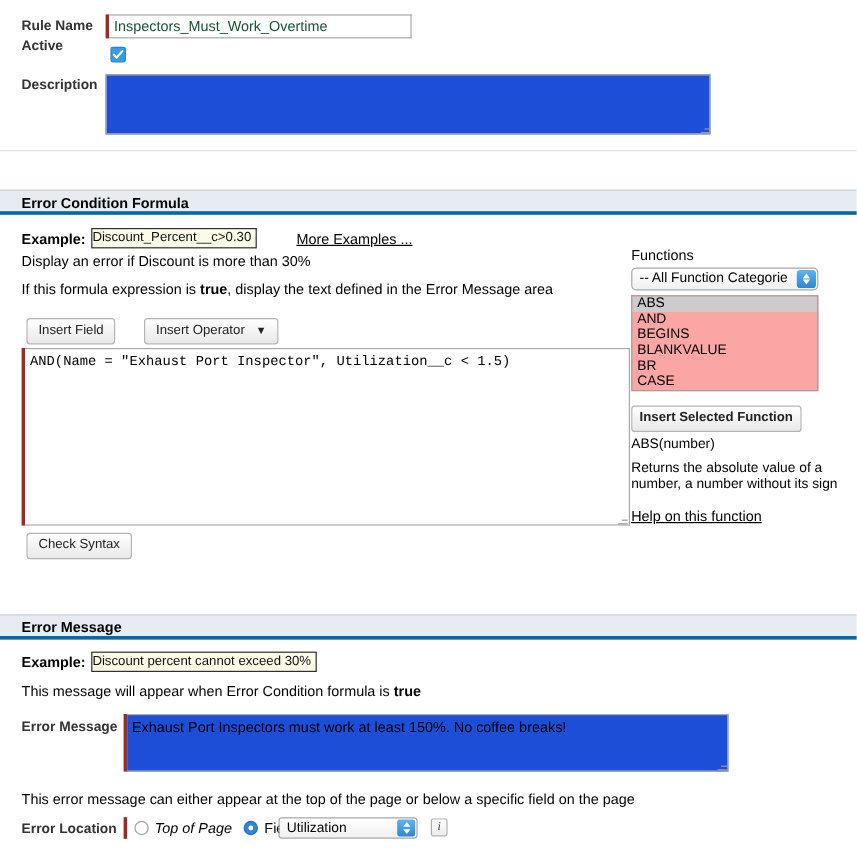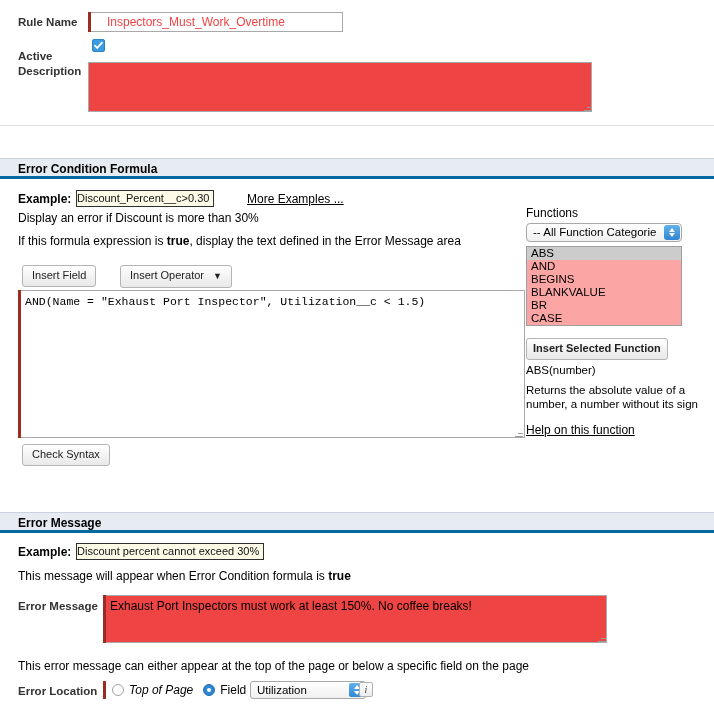--- a/index.html
+++ b/index.html
@@ -91,35 +91,35 @@
   }
 
   .field-wrap {
     position: absolute;
     display: flex;
   }
 
   input.txt {
     font-family: "Liberation Sans", sans-serif;
     font-size: 12px;
-    color: #ef4444;
+    color: #14532d;
     border: 1px solid #a9a9a9;
     border-left: none;
     background: #ffffff;
-    padding: 2px 16px;
+    padding: 2px 4px;
     outline: none;
     box-sizing: border-box;
   }
 
   textarea.ta {
     font-family: "Liberation Sans", sans-serif;
     font-size: 12px;
     color: #000;
     border: 1px solid #a9a9a9;
-    background: #ef4444;
+    background: #1d4ed8;
     padding: 3px 4px;
     outline: none;
     resize: none;
     box-sizing: border-box;
   }
 
   
   .cbox {
     position: absolute;
     width: 13px;
@@ -391,21 +391,21 @@
 
 
   <div class="top-form">
 
     <div class="lbl" style="left:18px; top:16px;">Rule Name</div>
     <div class="field-wrap" style="left:88px; top:12px; height:20px;">
       <span class="req-bar"></span>
       <input class="txt" style="width: 252px; height: 20px;" value="Inspectors_Must_Work_Overtime">
     </div>
 
-    <div class="lbl" style="left:18px; top:50px;">Active</div>
+    <div class="lbl" style="left:18px; top:33px;">Active</div>
     <div class="cbox" style="left:92px; top:39px;">
       <svg width="11" height="11" viewBox="0 0 11 11" aria-hidden="true">
         <path d="M2 5.6 L4.2 8 L9 2.6" stroke="#ffffff" stroke-width="1.8" fill="none" stroke-linecap="round" stroke-linejoin="round"></path>
       </svg>
     </div>
 
     <div class="lbl" style="left:18px; top:65px;">Description</div>
     <textarea class="ta" style="position: absolute; left: 88px; top: 62px; width: 504px; height: 50px;"></textarea>
     <div class="resize-grip" style="left:583px; top:103px;">
       <i style="top:7px; width:8px;"></i>
@@ -492,20 +492,20 @@
   <div class="lbl" style="left:18px; top:685px;">Error Location</div>
 
   <div style="position:absolute; left:103px; top:681px; display:flex; align-items:center; height:18px;">
     <span class="req-bar" style="height:18px; width:3px;"></span>
     <span class="radio" style="margin-left:6px;"></span>
     <span style="margin-left:5px; font-size:12px;font-style:italic;">Top of Page</span>
     <span class="radio on" style="margin-left:10px;"></span>
     <span style="margin-left:5px; font-size:12px;">Field</span>
   </div>
 
-  <div class="loc-select" style="left:250px; top:681px;">
+  <div class="loc-select" style="left:232px; top:681px;">
     <div class="sel-text">Utilization</div>
     <div class="sel-arrow"></div>
   </div>
 
   <div class="info-btn" style="left:359px; top:682px;">i</div>
 
 </div>
 
 </body></html>

